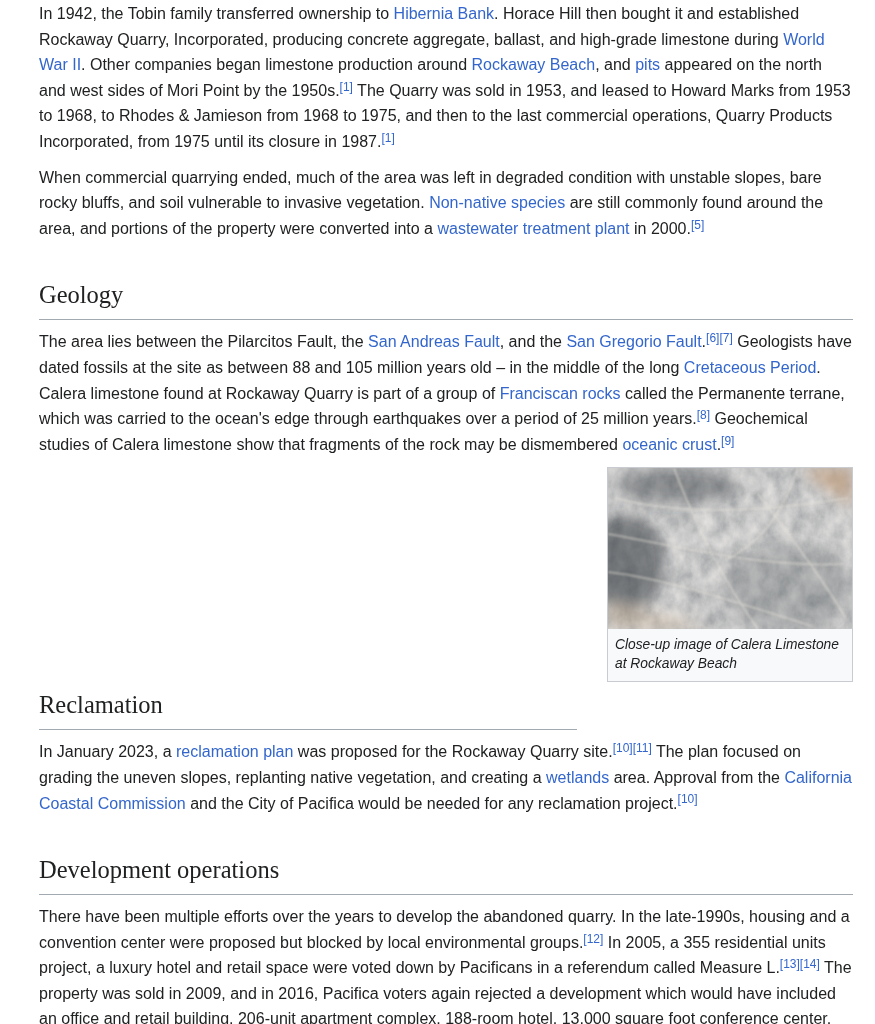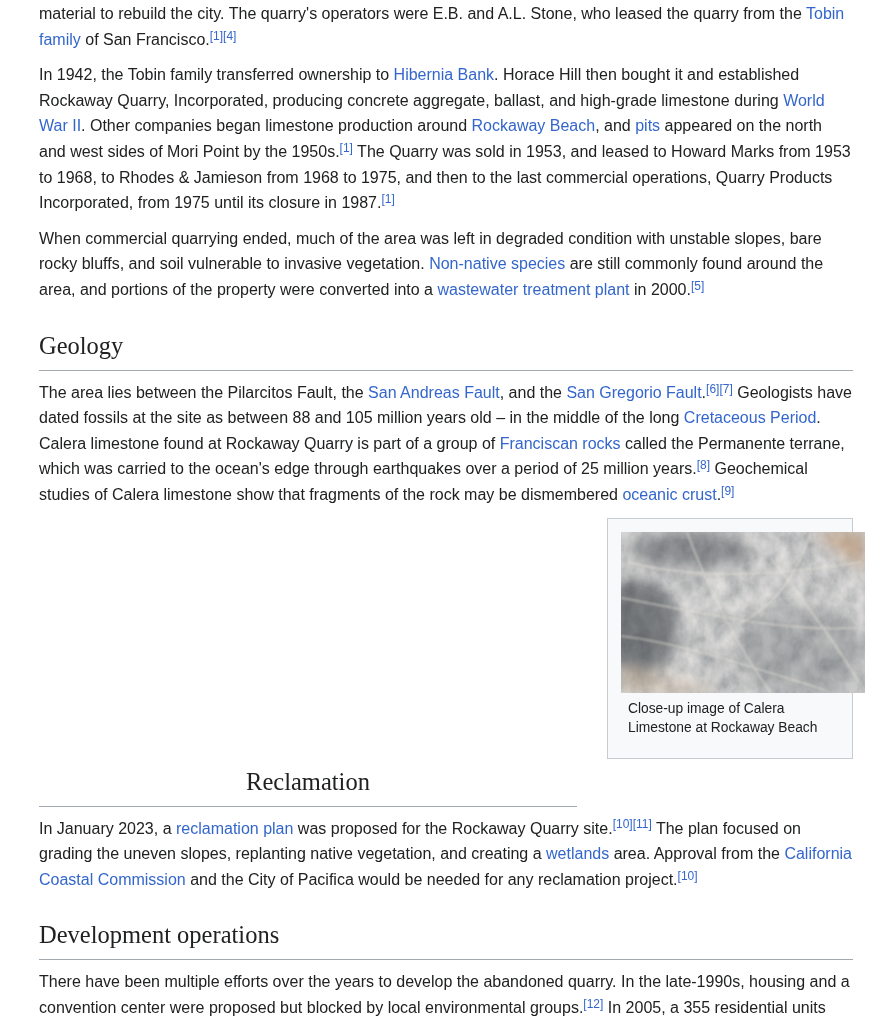--- a/index.html
+++ b/index.html
@@ -21,48 +21,48 @@
   p.para{margin:9px 0 10px;}
   p.para:first-child{margin-top:0;}
   a.wiki-link{color:var(--link);text-decoration:none;cursor:pointer;}
   sup.reference{font-size:12px;line-height:1;vertical-align:baseline;position:relative;top:-0.42em;}
   sup.reference a{color:var(--link);text-decoration:none;cursor:pointer;}
   h2.mw-heading{
     font-family:"Liberation Serif","DejaVu Serif",serif;
     font-weight:normal;
     font-size:24.5px;line-height:30px;
     color:var(--text);
-    margin:28px 0 0;
+    margin:39px 0 0;
     padding:0 0 9px;
     border-bottom:1px solid var(--rule);
     clear:both;
   }
-  h2.mw-heading.narrow{width:538px;text-align:center;}
+  h2.mw-heading.narrow{width:538px;}
   figure.thumb{
     float:right;
     width:246px;
     margin:0 0 8px 16px;
     border:1px solid var(--thumb-border);
     background:var(--thumb-bg);
-    padding:13px;
+    padding:0;
+    font-style:italic;
   }
   .thumb-img{display:block;width:244px;height:161px;cursor:pointer;overflow:hidden;}
   .thumb-img svg{display:block;}
   figcaption.thumb-caption{
     padding:6px 7px 8px;
     font-size:13.8px;line-height:19px;
     color:var(--text);
   }
 </style>
 </head>
 <body>
 
 <div class="page">
 
-  <p class="para">material to rebuild the city. The quarry's operators were E.B. and A.L. Stone, who leased the quarry from the <a class="wiki-link">Tobin family</a> of San Francisco.<sup class="reference"><a>[1]</a></sup><sup class="reference"><a>[4]</a></sup></p>
 
   <p class="para">In 1942, the Tobin family transferred ownership to <a class="wiki-link">Hibernia Bank</a>. Horace Hill then bought it and established Rockaway Quarry, Incorporated, producing concrete aggregate, ballast, and high-grade limestone during <a class="wiki-link">World War II</a>. Other companies began limestone production around <a class="wiki-link">Rockaway Beach</a>, and <a class="wiki-link">pits</a> appeared on the north and west sides of Mori Point by the 1950s.<sup class="reference"><a>[1]</a></sup> The Quarry was sold in 1953, and leased to Howard Marks from 1953 to 1968, to Rhodes &amp; Jamieson from 1968 to 1975, and then to the last commercial operations, Quarry Products Incorporated, from 1975 until its closure in 1987.<sup class="reference"><a>[1]</a></sup></p>
 
   <p class="para">When commercial quarrying ended, much of the area was left in degraded condition with unstable slopes, bare rocky bluffs, and soil vulnerable to invasive vegetation. <a class="wiki-link">Non-native species</a> are still commonly found around the area, and portions of the property were converted into a <a class="wiki-link">wastewater treatment plant</a> in 2000.<sup class="reference"><a>[5]</a></sup></p>
 
   <h2 class="mw-heading">Geology</h2>
 
   <p class="para">
     The area lies between the Pilarcitos Fault, the <a class="wiki-link">San Andreas Fault</a>, and the <a class="wiki-link">San Gregorio Fault</a>.<sup class="reference"><a>[6]</a></sup><sup class="reference"><a>[7]</a></sup> Geologists have dated fossils at the site as between 88 and 105 million years old – in the middle of the long <a class="wiki-link">Cretaceous Period</a>. Calera limestone found at Rockaway Quarry is part of a group of <a class="wiki-link">Franciscan rocks</a> called the Permanente terrane, which was carried to the ocean's edge through earthquakes over a period of 25 million years.<sup class="reference"><a>[8]</a></sup> Geochemical studies of Calera limestone show that fragments of the rock may be dismembered <a class="wiki-link">oceanic crust</a>.<sup class="reference"><a>[9]</a></sup></p>
     <figure class="thumb">

